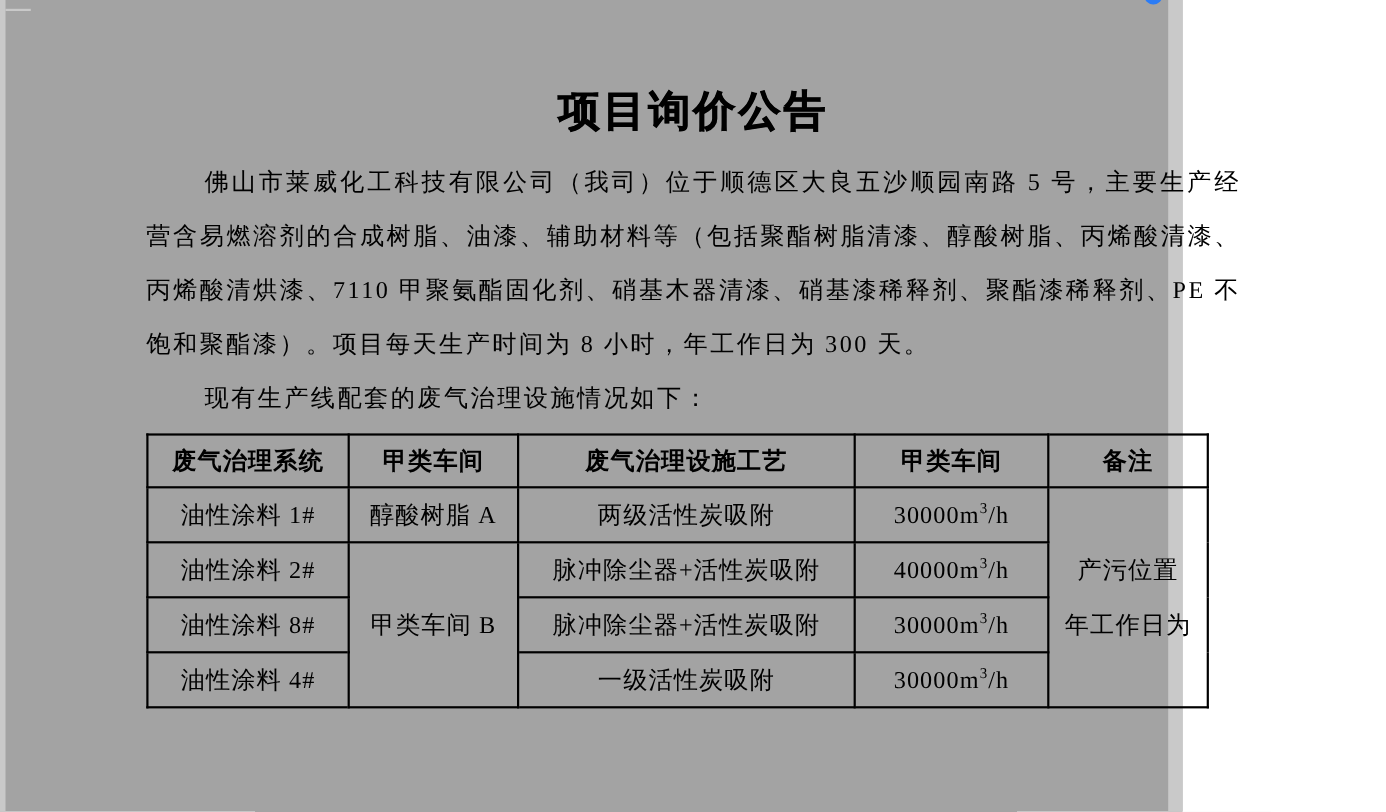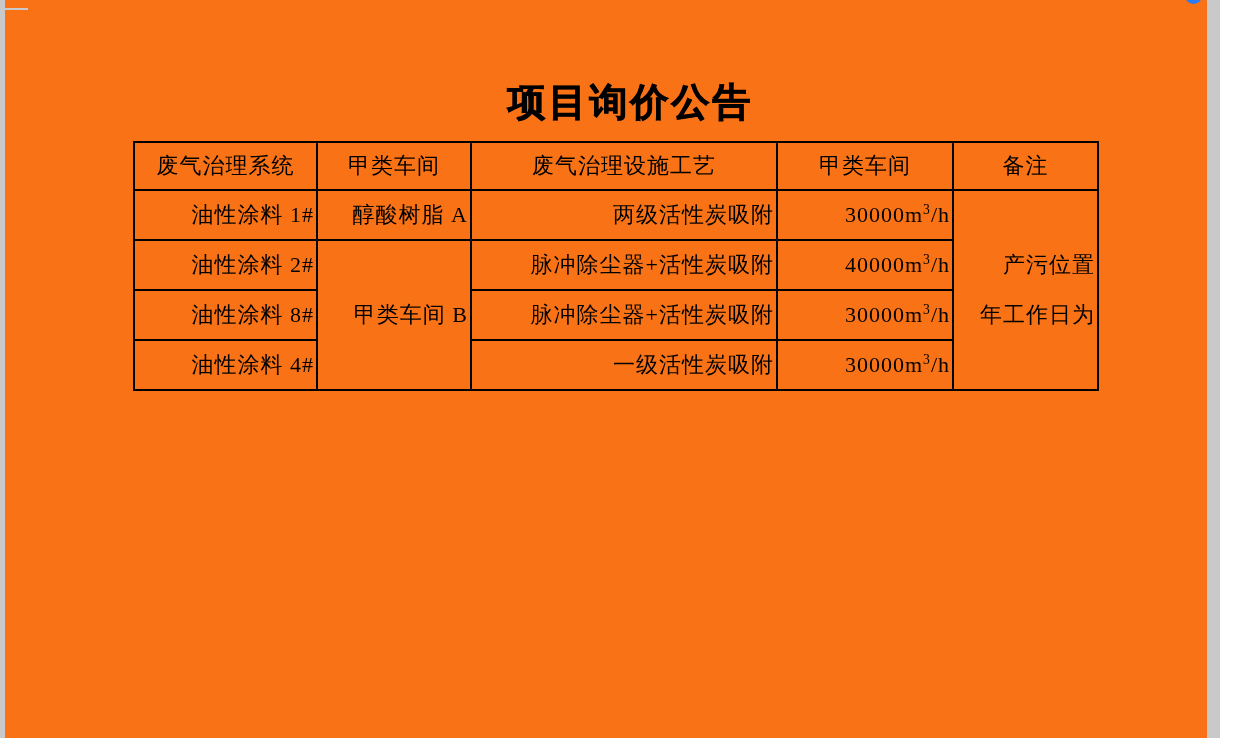--- a/index.html
+++ b/index.html
@@ -3,21 +3,21 @@
 <meta charset="utf-8">
 <style>
   * { margin: 0; padding: 0; box-sizing: border-box; }
   html, body {
     width: 1260px; height: 738px;
     background: #ffffff;
     overflow: hidden;
     font-family: "Liberation Serif", "DejaVu Serif", serif;
     color: #000;
   }
-  .viewport { position: relative; width: 1220px; height: 738px; background: #f97316; }
+  .viewport { position: relative; width: 1075px; height: 738px; background: #a3a3a3; }
 
   
   .gutter-left {
     position: absolute; left: 0; top: 0; width: 5px; height: 738px;
     background: #c9c9c9;
   }
   .gutter-right {
     position: absolute; right: 0; top: 0; width: 13px; height: 738px;
     background: #c9c9c9;
   }
@@ -67,39 +67,41 @@
   }
   .facilities-table th,
   .facilities-table td {
     border: 2px solid #000;
     text-align: center;
     vertical-align: middle;
     font-weight: normal;
     padding: 0 2px;
     letter-spacing: 1px;
   }
-  .facilities-table thead th { height: 48px; }
-  .facilities-table tbody td { height: 50px; text-align: right; }
+  .facilities-table thead th { height: 48px; font-weight: bold; }
+  .facilities-table tbody td { height: 50px; }
   .remark-cell { line-height: 50px; }
   sup.cube { font-size: 0.62em; vertical-align: super; line-height: 0; }
 </style>
 </head>
 <body>
 
 <div class="viewport">
 
   <div class="gutter-left"></div>
   <div class="gutter-right"></div>
   <div class="corner-tick"></div>
   <div class="blue-dot"></div>
 
   <div class="page-content">
 
     <h1 class="doc-title">项目询价公告</h1>
 
+    <p class="doc-para">佛山市莱威化工科技有限公司（我司）位于顺德区大良五沙顺园南路 5 号，主要生产经营含易燃溶剂的合成树脂、油漆、辅助材料等（包括聚酯树脂清漆、醇酸树脂、丙烯酸清漆、丙烯酸清烘漆、7110 甲聚氨酯固化剂、硝基木器清漆、硝基漆稀释剂、聚酯漆稀释剂、PE 不饱和聚酯漆）。项目每天生产时间为 8 小时，年工作日为 300 天。</p>
+    <p class="doc-para">现有生产线配套的废气治理设施情况如下：</p>
 
     <table class="facilities-table">
       <colgroup>
         <col style="width:183px">
         <col style="width:154px">
         <col style="width:306px">
         <col style="width:176px">
         <col style="width:145px">
       </colgroup>
       <thead>

